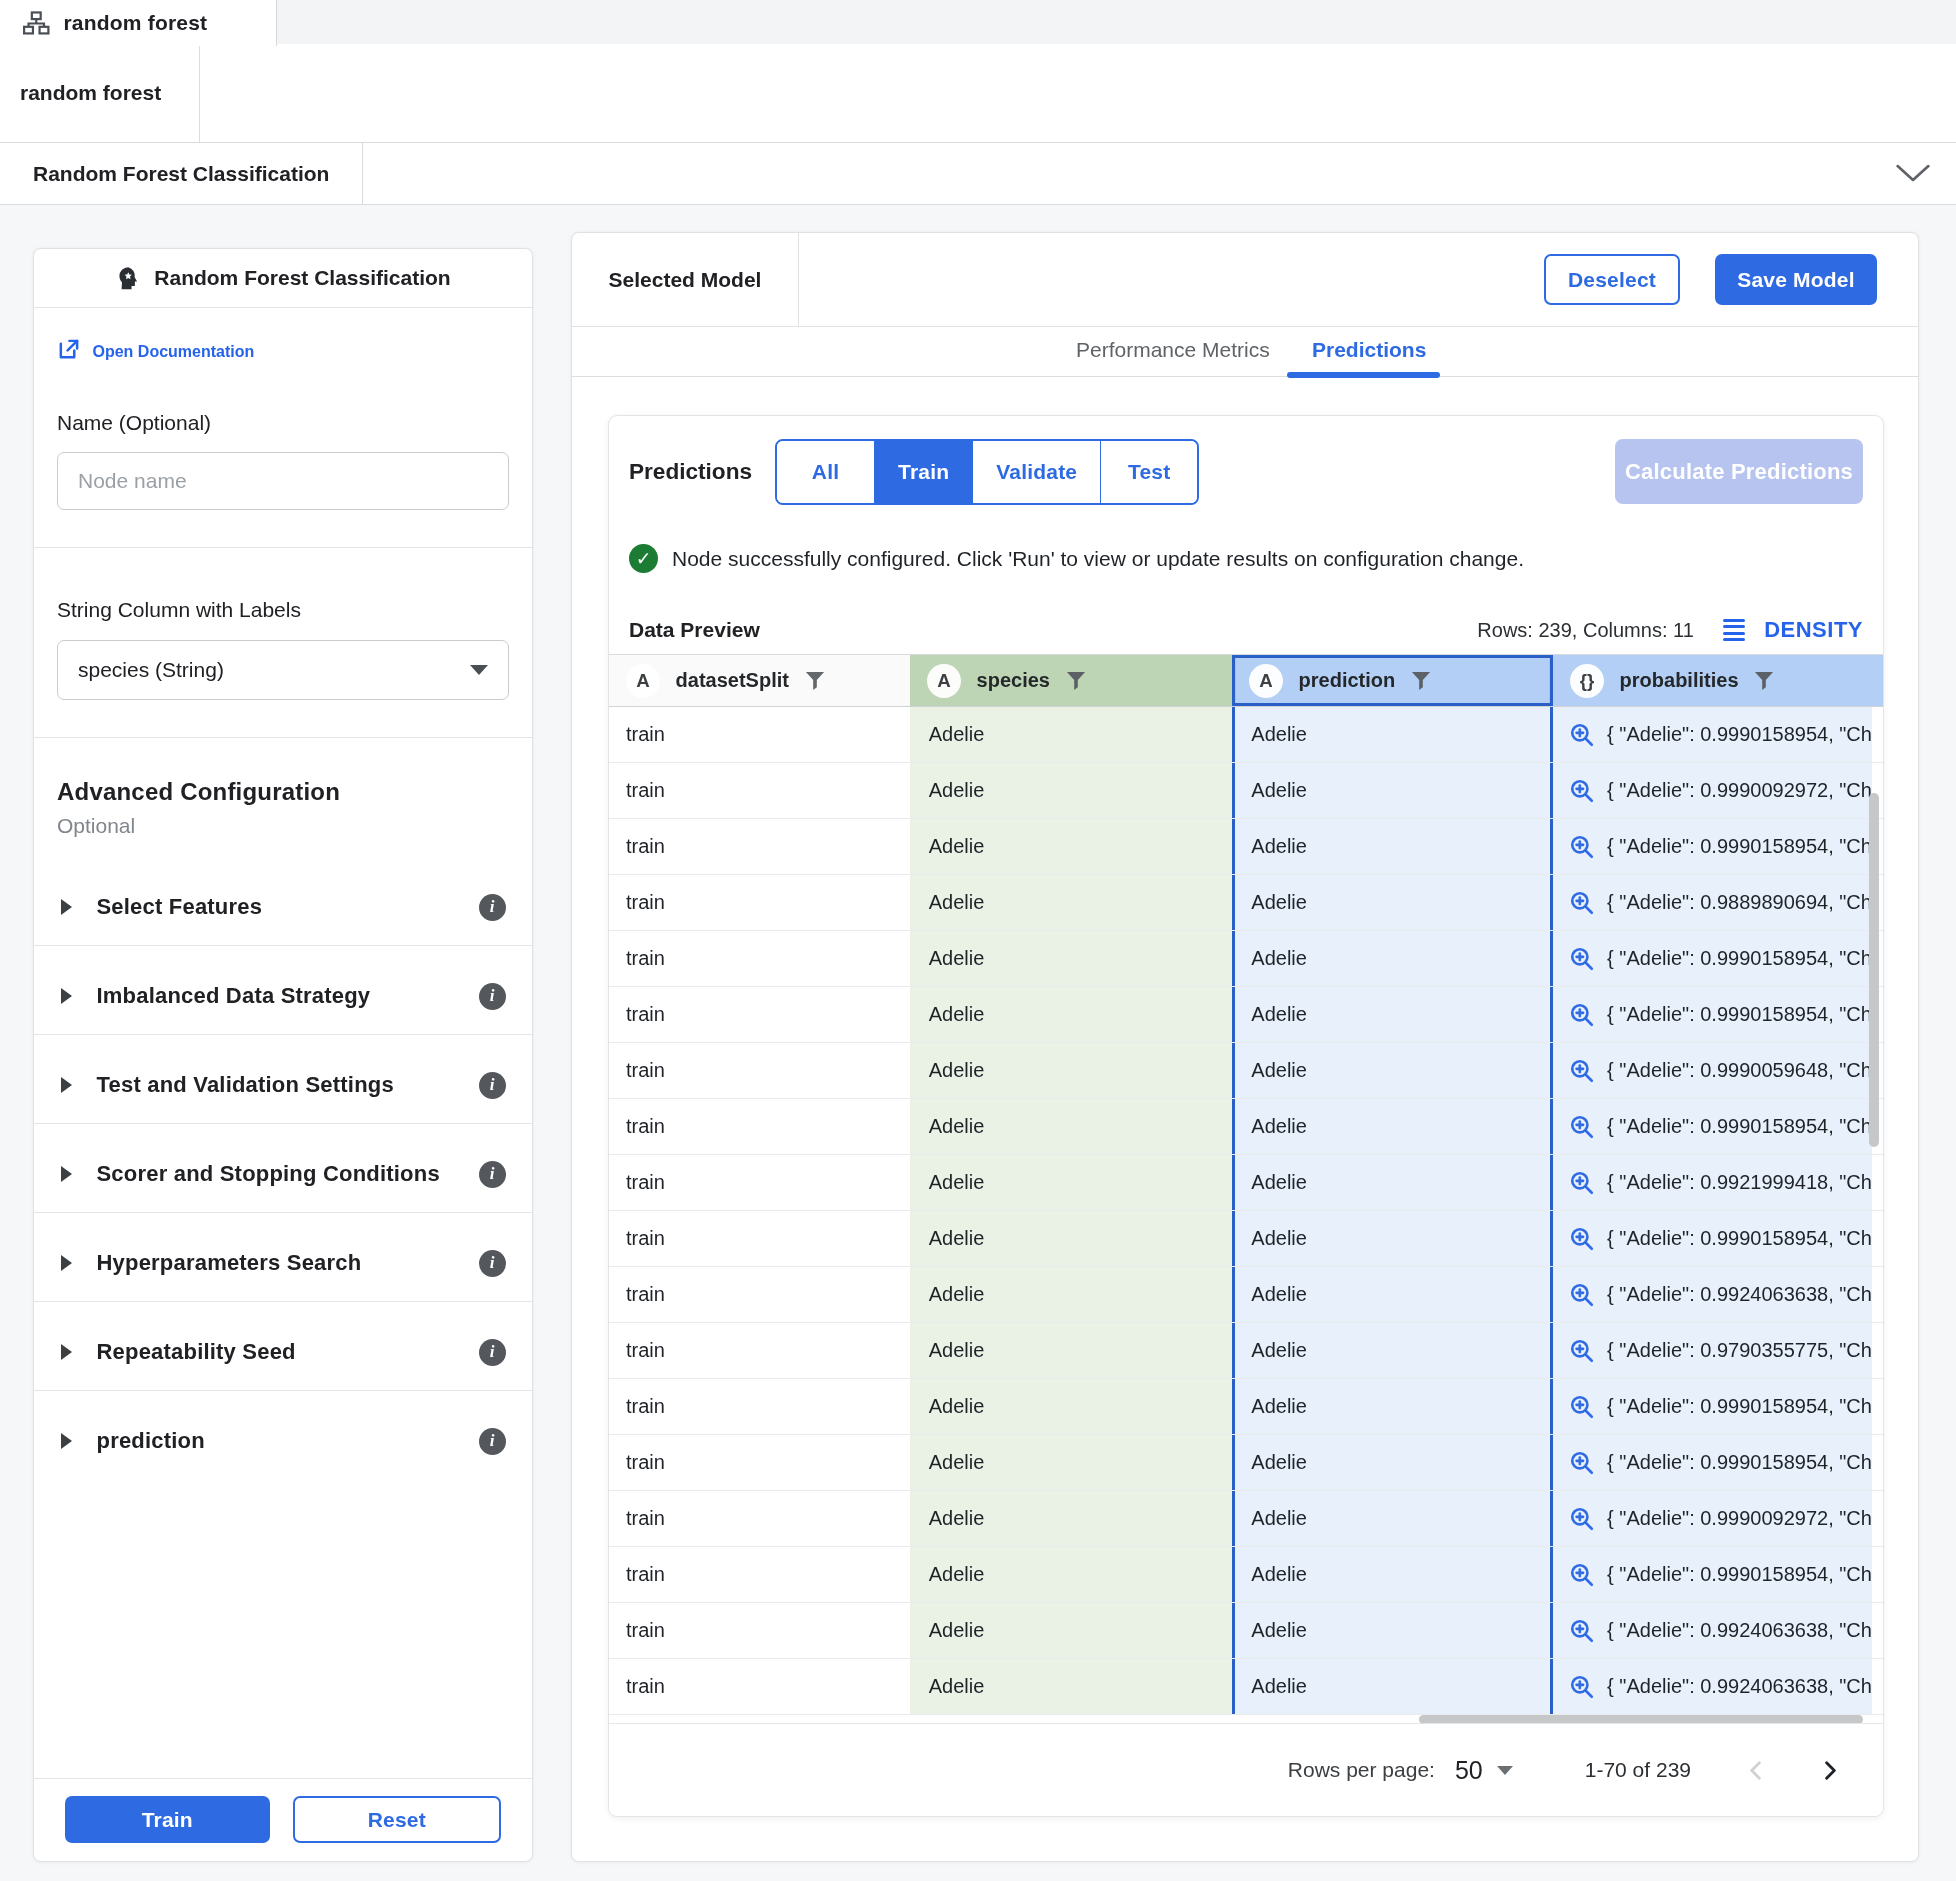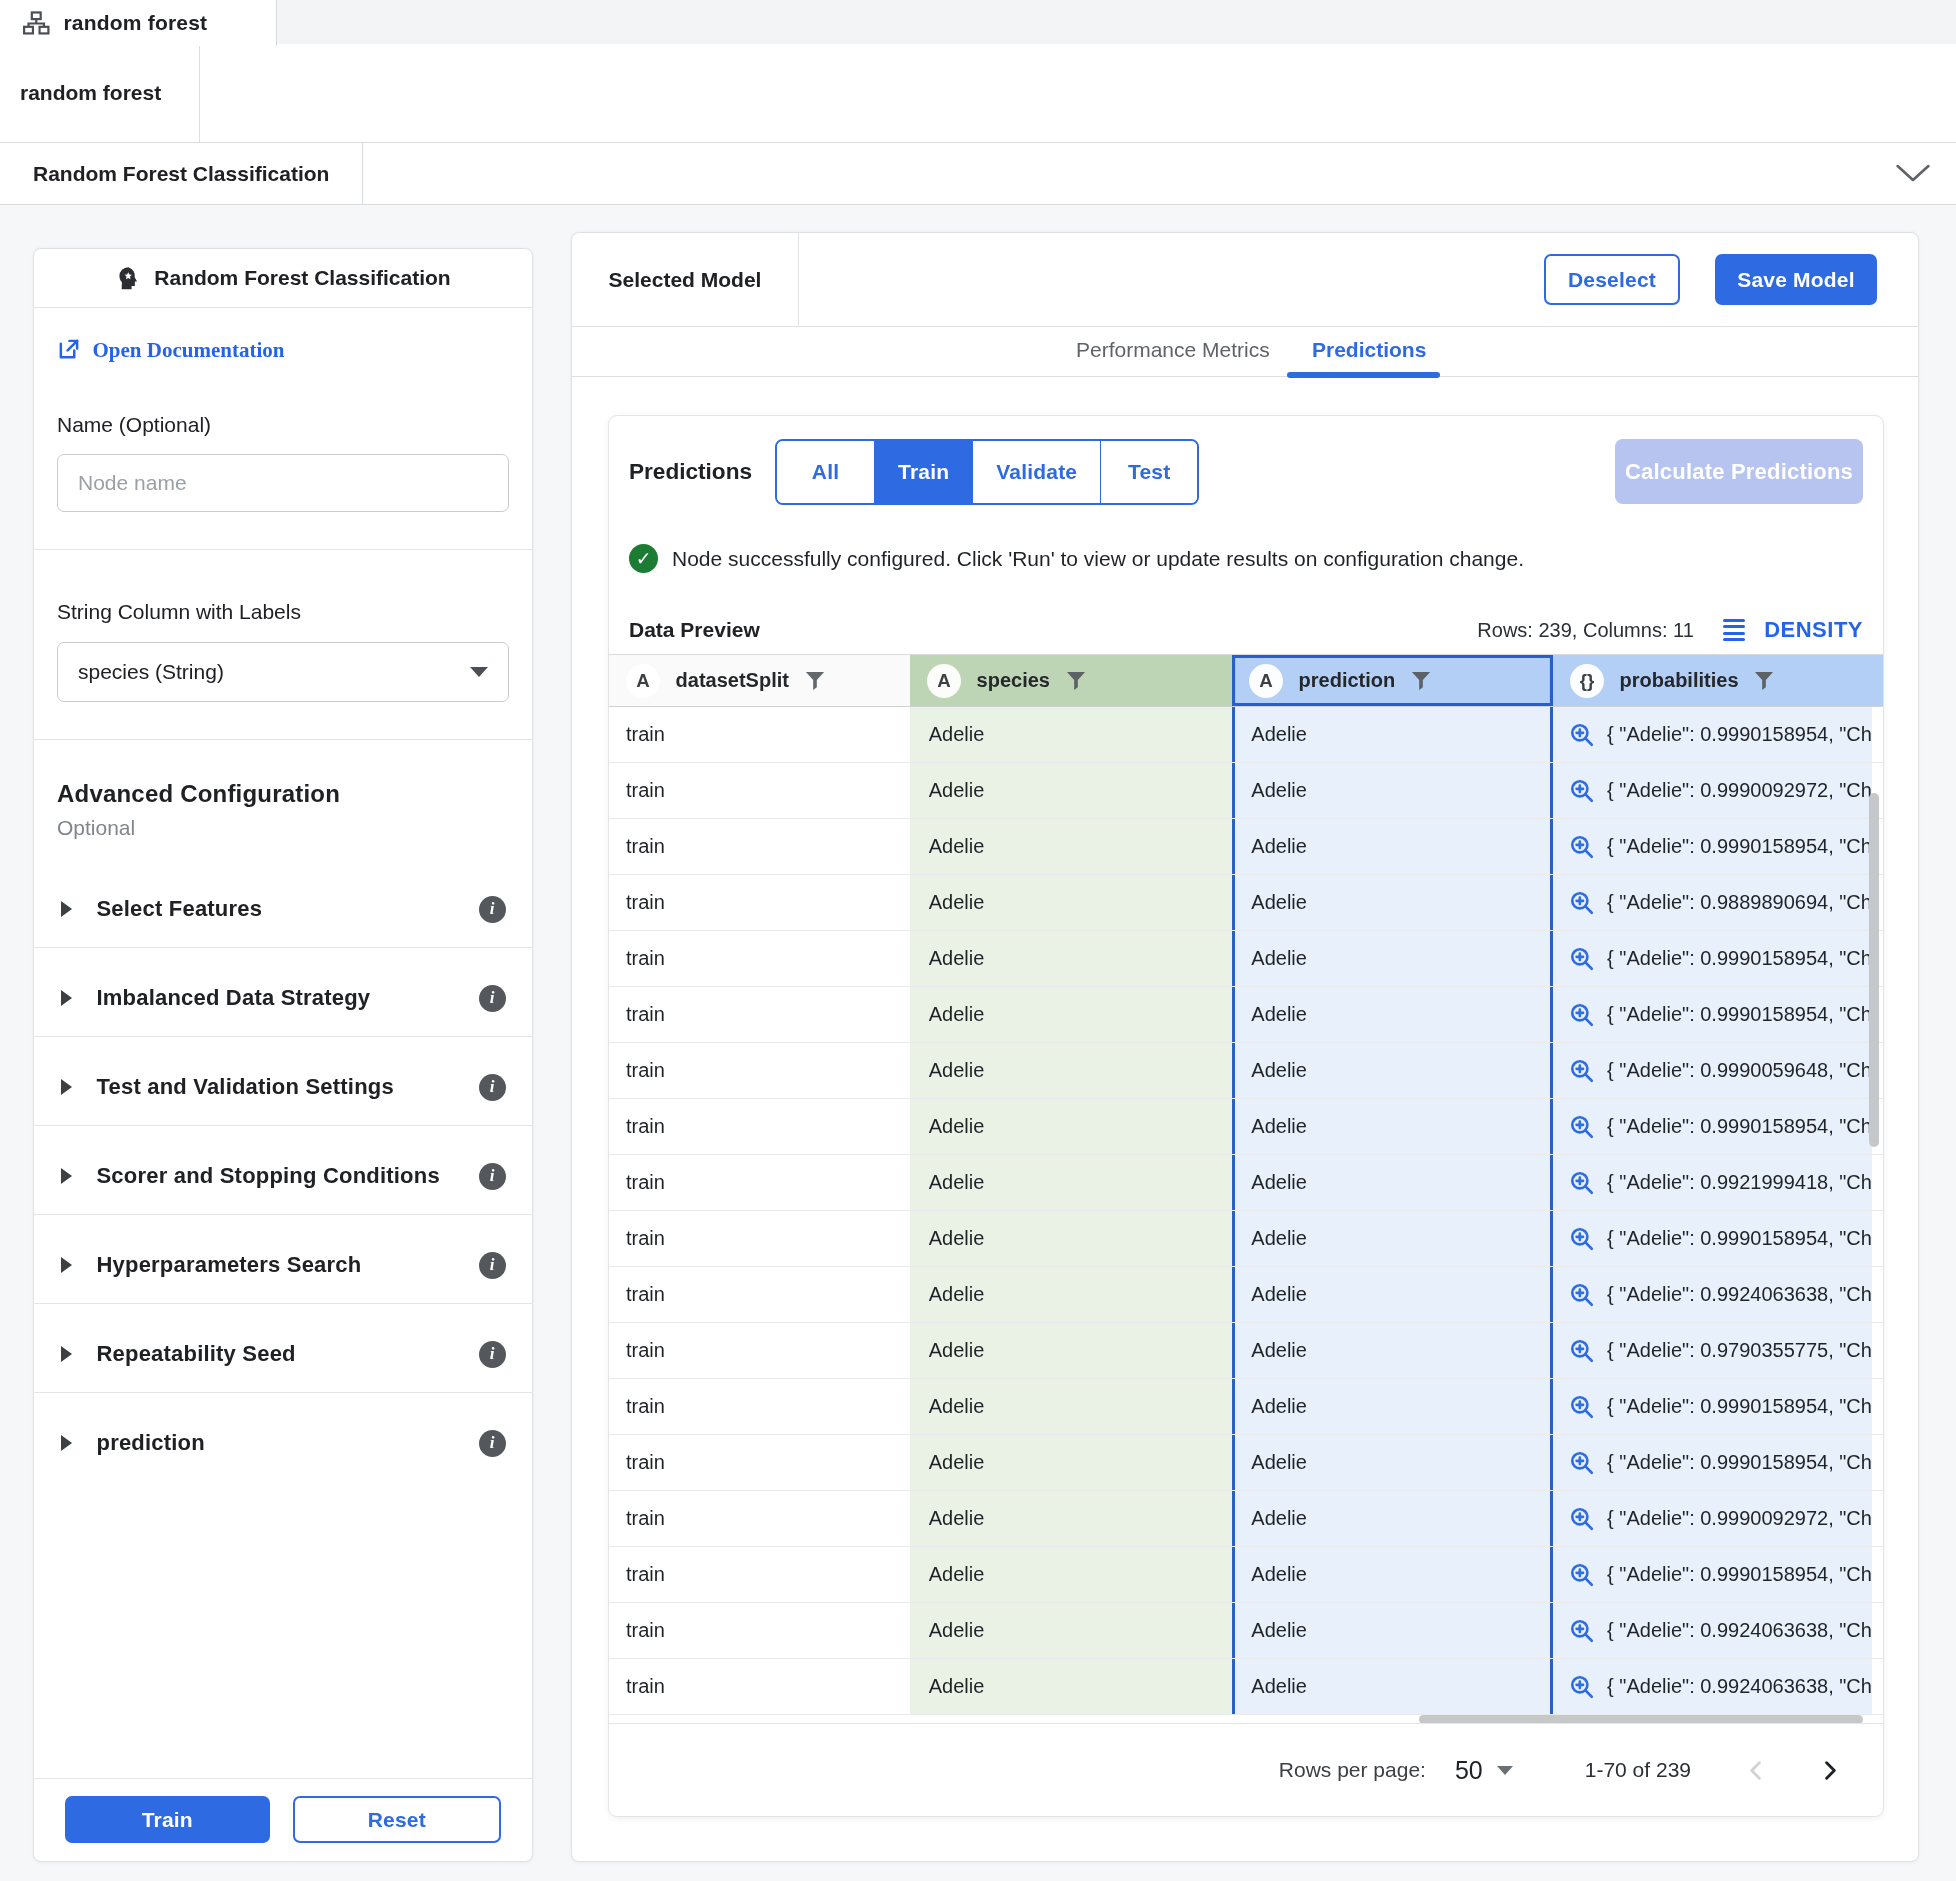--- a/index.html
+++ b/index.html
@@ -25,21 +25,21 @@
     display:flex;align-items:center;padding-left:33px;box-sizing:border-box;font-size:21px;font-weight:700;}
   .collapse-chevron{position:absolute;right:26.5px;top:20px;}
 
   
   .panel{position:absolute;background:#fff;border:0.8px solid #dfe1e4;border-radius:7.8px;box-sizing:border-box;
     box-shadow:0 0.8px 3.9px rgba(0,0,0,.05);}
   .config-panel{left:33px;top:248px;width:500px;height:1614px;}
   .lp-header{height:58px;border-bottom:0.8px solid #e2e4e6;display:flex;align-items:center;justify-content:center;gap:12.5px;}
   .lp-title{font-size:21px;font-weight:700;}
   .lp-body{padding:0 23px;}
-  .doc-link{margin-top:30px;display:flex;align-items:flex-start;gap:12.5px;color:#2563eb;font-size:21px;font-weight:700;cursor:pointer;font-family:Liberation Serif, serif;}
+  .doc-link{margin-top:30px;display:flex;align-items:flex-end;gap:12.5px;color:#2563eb;font-size:16px;font-weight:700;cursor:pointer;}
   .field-label{margin-top:50px;font-size:21px;font-weight:400;color:#202124;}
   .text-input{margin-top:17px;width:100%;height:58px;border:0.8px solid #c9cbce;border-radius:7px;box-sizing:border-box;
     padding:0 20px;font-size:21px;font-family:inherit;color:#202124;outline:none;}
   .text-input::placeholder{color:#9aa0a6;}
   .hr{height:0.8px;background:#e2e4e6;margin:37px -23px 0;}
   .select-box{margin-top:18.7px;height:58px;border:0.8px solid #c9cbce;border-radius:7px;display:flex;align-items:center;
     justify-content:space-between;padding:0 20px;font-size:21px;cursor:pointer;}
   .caret-down{width:0;height:0;border-left:9.3px solid transparent;border-right:9.3px solid transparent;border-top:10px solid #4a4f55;}
   .adv-title{margin-top:40px;font-size:24px;font-weight:700;letter-spacing:0.2px;}
   .adv-sub{margin-top:7.8px;font-size:21px;color:#80868b;}
@@ -111,21 +111,21 @@
   .c-pred{background:#e7f0fb;padding-left:16.3px;border-left:3.1px solid #2b5fc8;border-right:3.1px solid #2b5fc8;}
   .c-prob{background:#e7f0fb;gap:12.5px;margin-right:11px;padding-left:15.6px;}
   .prob-text{overflow:hidden;white-space:nowrap;}
 
   .vscroll-thumb{position:absolute;right:3.9px;top:377px;width:10px;height:354px;background:#c6c7c9;border-radius:5.4px;}
   .hscroll-thumb{position:absolute;left:810px;top:1299px;width:444px;height:9.3px;background:#c6c7c9;border-radius:4.7px;}
 
   
   .pagination{position:absolute;left:0;right:0;bottom:0;height:92px;border-top:0.8px solid #e4e6e8;display:flex;align-items:center;
     justify-content:flex-end;padding-right:42px;font-size:21px;color:#3c4043;background:#fff;}
-  .rpp-value{font-size:25px;color:#202124;margin-left:29px;text-align:right;}
+  .rpp-value{font-size:25px;color:#202124;margin-left:20px;text-align:right;}
   .rpp-caret{width:0;height:0;border-left:8.6px solid transparent;border-right:8.6px solid transparent;border-top:9.3px solid #6a6f74;margin-left:14px;}
   .page-range{margin-left:72px;color:#2b2f33;}
   .page-nav{margin-left:54px;display:flex;align-items:center;gap:50px;}
   .page-prev{color:#d0d2d4;}
   .page-next{color:#1f2328;cursor:pointer;}
 
   svg{display:block;}
 </style>
 </head>
 <body>

